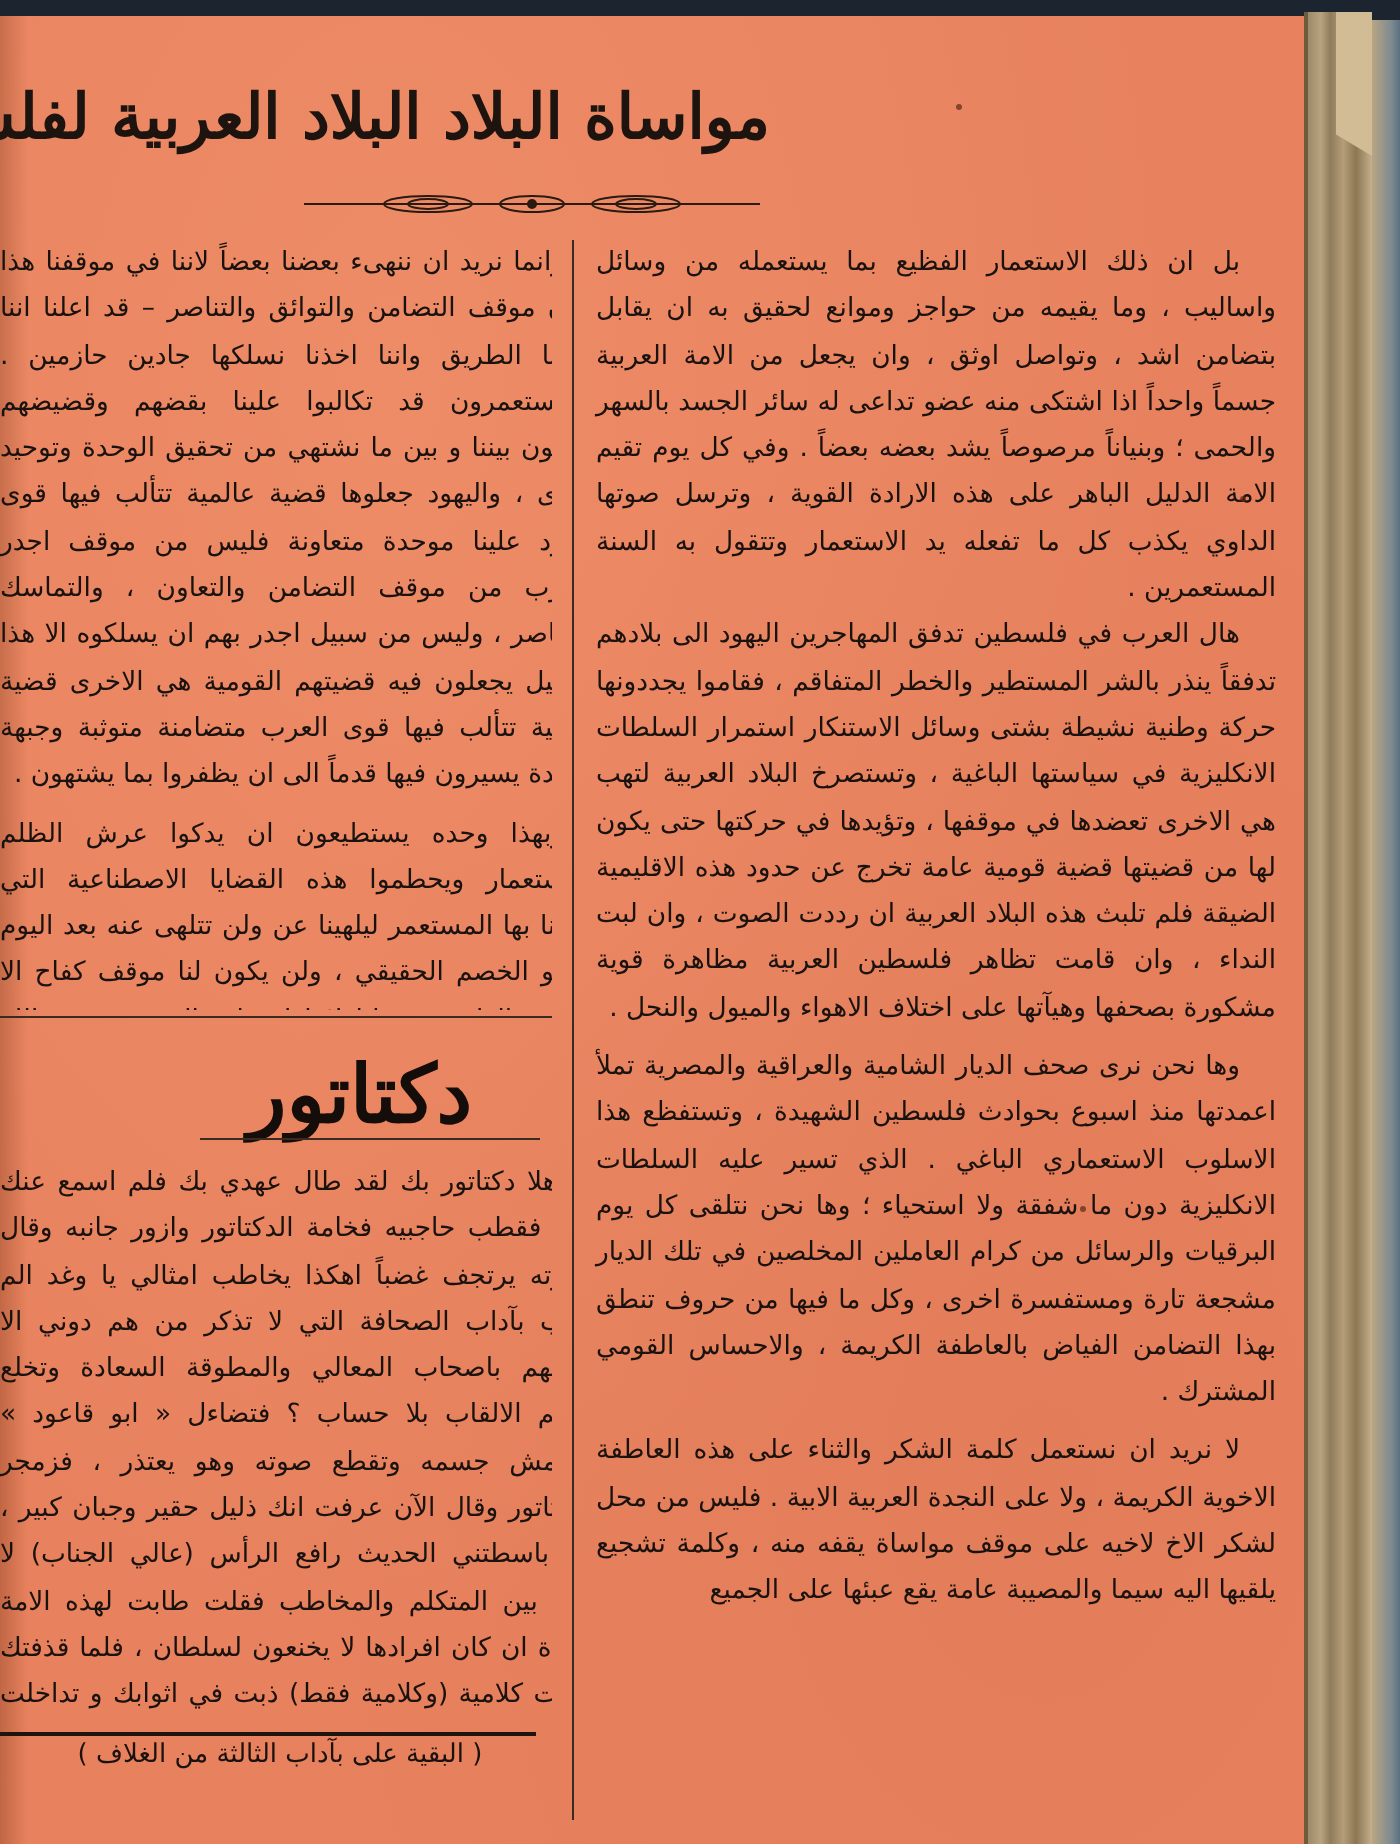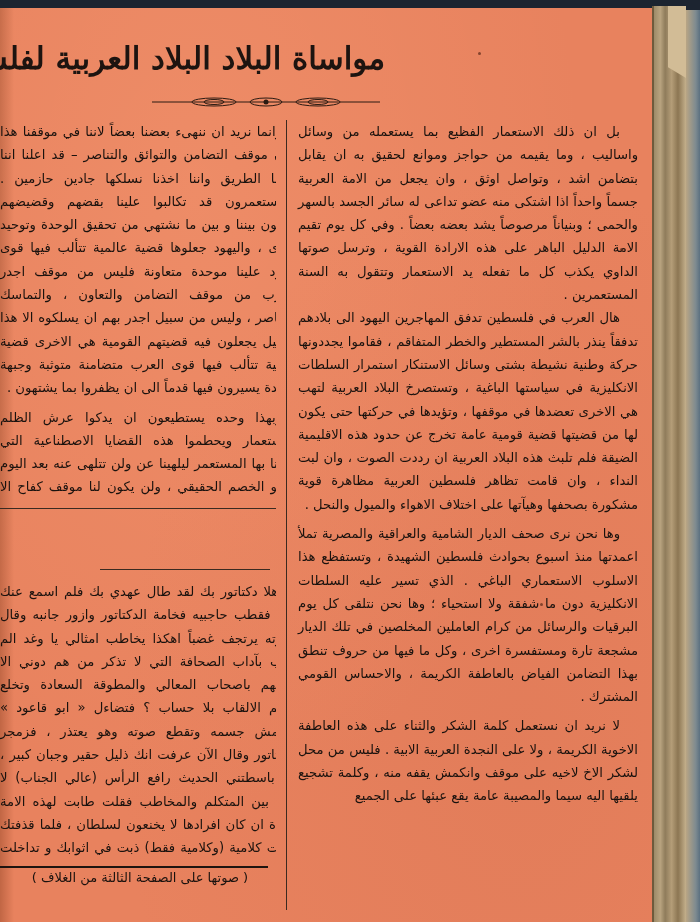--- a/index.html
+++ b/index.html
@@ -96,43 +96,44 @@
   </svg>
 
   <div class="divider-v"></div>
 
   <div class="col col-right">
     <p class="indent">بل ان ذلك الاستعمار الفظيع بما يستعمله من وسائل واساليب ، وما يقيمه من حواجز وموانع لحقيق به ان يقابل بتضامن اشد ، وتواصل اوثق ، وان يجعل من الامة العربية جسماً واحداً اذا اشتكى منه عضو تداعى له سائر الجسد بالسهر والحمى ؛ وبنياناً مرصوصاً يشد بعضه بعضاً . وفي كل يوم تقيم الامة الدليل الباهر على هذه الارادة القوية ، وترسل صوتها الداوي يكذب كل ما تفعله يد الاستعمار وتتقول به السنة المستعمرين .</p>
     <p class="indent">هال العرب في فلسطين تدفق المهاجرين اليهود الى بلادهم تدفقاً ينذر بالشر المستطير والخطر المتفاقم ، فقاموا يجددونها حركة وطنية نشيطة بشتى وسائل الاستنكار استمرار السلطات الانكليزية في سياستها الباغية ، وتستصرخ البلاد العربية لتهب هي الاخرى تعضدها في موقفها ، وتؤيدها في حركتها حتى يكون لها من قضيتها قضية قومية عامة تخرج عن حدود هذه الاقليمية الضيقة فلم تلبث هذه البلاد العربية ان رددت الصوت ، وان لبت النداء ، وان قامت تظاهر فلسطين العربية مظاهرة قوية مشكورة بصحفها وهيآتها على اختلاف الاهواء والميول والنحل .</p>
     <div class="para-gap"></div>
     <p class="indent">وها نحن نرى صحف الديار الشامية والعراقية والمصرية تملأ اعمدتها منذ اسبوع بحوادث فلسطين الشهيدة ، وتستفظع هذا الاسلوب الاستعماري الباغي . الذي تسير عليه السلطات الانكليزية دون ما شفقة ولا استحياء ؛ وها نحن نتلقى كل يوم البرقيات والرسائل من كرام العاملين المخلصين في تلك الديار مشجعة تارة ومستفسرة اخرى ، وكل ما فيها من حروف تنطق بهذا التضامن الفياض بالعاطفة الكريمة ، والاحساس القومي المشترك .</p>
     <div class="para-gap"></div>
-    <p class="indent">لا نريد ان نستعمل كلمة الشكر والثناء على هذه العاطفة الاخوية الكريمة ، ولا على النجدة العربية الابية . فليس من محل لشكر الاخ لاخيه على موقف وانكمش يقفه منه ، وكلمة تشجيع يلقيها اليه سيما والمصيبة عامة يقع عبئها على الجميع</p>
+    <p class="indent">لا نريد ان نستعمل كلمة الشكر والثناء على هذه العاطفة الاخوية الكريمة ، ولا على النجدة العربية الابية . فليس من محل لشكر الاخ لاخيه على موقف مواساة يقفه منه ، وكلمة تشجيع يلقيها اليه سيما والمصيبة عامة يقع عبئها على الجميع</p>
   </div>
 
   <div class="col col-left" style="height:385px;">
     <div class="inner">
       <p class="indent">وانما نريد ان ننهىء بعضنا بعضاً لاننا في موقفنا هذا – ان موقف التضامن والتوائق والتناصر – قد اعلنا اننا وجدنا الطريق واننا اخذنا نسلكها جادين حازمين . فالمستعمرون قد تكالبوا علينا بقضهم وقضيضهم يحولون بيننا و بين ما نشتهي من تحقيق الوحدة وتوحيد القوى ، واليهود جعلوها قضية عالمية تتألب فيها قوى اليهود علينا موحدة متعاونة فليس من موقف اجدر بالعرب من موقف التضامن والتعاون ، والتماسك والتناصر ، وليس من سبيل اجدر بهم ان يسلكوه الا هذا السبيل يجعلون فيه قضيتهم القومية هي الاخرى قضية عالمية تتألب فيها قوى العرب متضامنة متوثبة وجبهة موحدة يسيرون فيها قدماً الى ان يظفروا بما يشتهون .</p>
       <div class="para-gap"></div>
       <p class="indent">وبهذا وحده يستطيعون ان يدكوا عرش الظلم والاستعمار ويحطموا هذه القضايا الاصطناعية التي يرمينا بها المستعمر ليلهينا عن ولن تتلهى عنه بعد اليوم . فهو الخصم الحقيقي ، ولن يكون لنا موقف كفاح الا معه . والعاقبة هي لنا لاننا اصحاب الحق . ويحق الله الحق ويزهق الباطل ان الباطل كان زهوقا . ؟</p>
     </div>
   </div>
 
   <div class="hr-left"></div>
 
+  <div class="section-title">دكتاتور</div>
   <div class="title-underline"></div>
 
   <div class="col col-left2" style="height:284px;">
     <div class="inner" style="width:300px; margin-right:-24px;">
       <p class="indent">اهلا دكتاتور بك لقد طال عهدي بك فلم اسمع عنك خبراً فقطب حاجبيه فخامة الدكتاتور وازور جانبه وقال وصوته يرتجف غضباً اهكذا يخاطب امثالي يا وغد الم تتأدب بآداب الصحافة التي لا تذكر من هم دوني الا وتنعتهم باصحاب المعالي والمطوقة السعادة وتخلع عليهم الالقاب بلا حساب ؟ فتضاءل « ابو قاعود » وانكمش جسمه وتقطع صوته وهو يعتذر ، فزمجر الدكتاتور وقال الآن عرفت انك ذليل حقير وجبان كبير ، لقد باسطتني الحديث رافع الرأس (عالي الجناب) لا فرق بين المتكلم والمخاطب فقلت طابت لهذه الامة الحياة ان كان افرادها لا يخنعون لسلطان ، فلما قذفتك بنعوت كلامية (وكلامية فقط) ذبت في اثوابك و تداخلت اعضاؤك بعضها في بعض فبئست امة تستعلي على الضعيف وتقبل ايدي القوي، ا</p>
     </div>
   </div>
 
   <div class="hr-bottom"></div>
-  <div class="continued">( صوتها على الصفحة الثالثة من الغلاف )</div>
+  <div class="continued">( البقية على بآداب الثالثة من الغلاف )</div>
 
   <span class="speck" style="left:478px; top:44px;"></span>
   <span class="speck" style="left:620px; top:240px;"></span>
   <span class="speck" style="left:540px; top:595px;"></span>
 </div>
 
 <div class="page-edge"></div>
 <div class="page-edge-fold"></div>
 <div class="cover-edge"></div>
 

